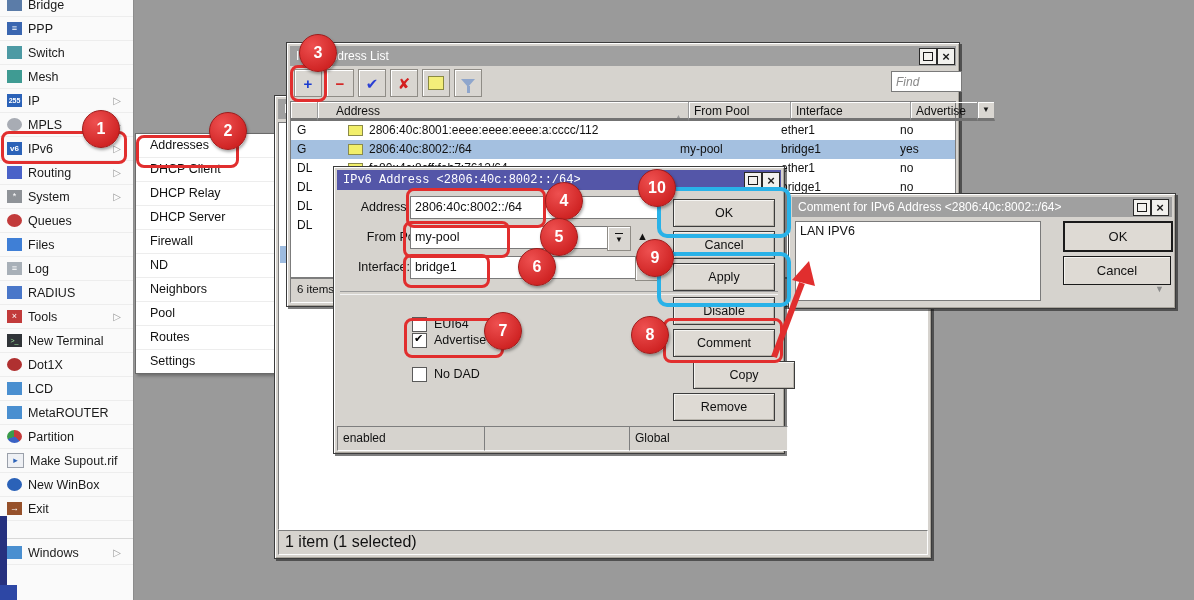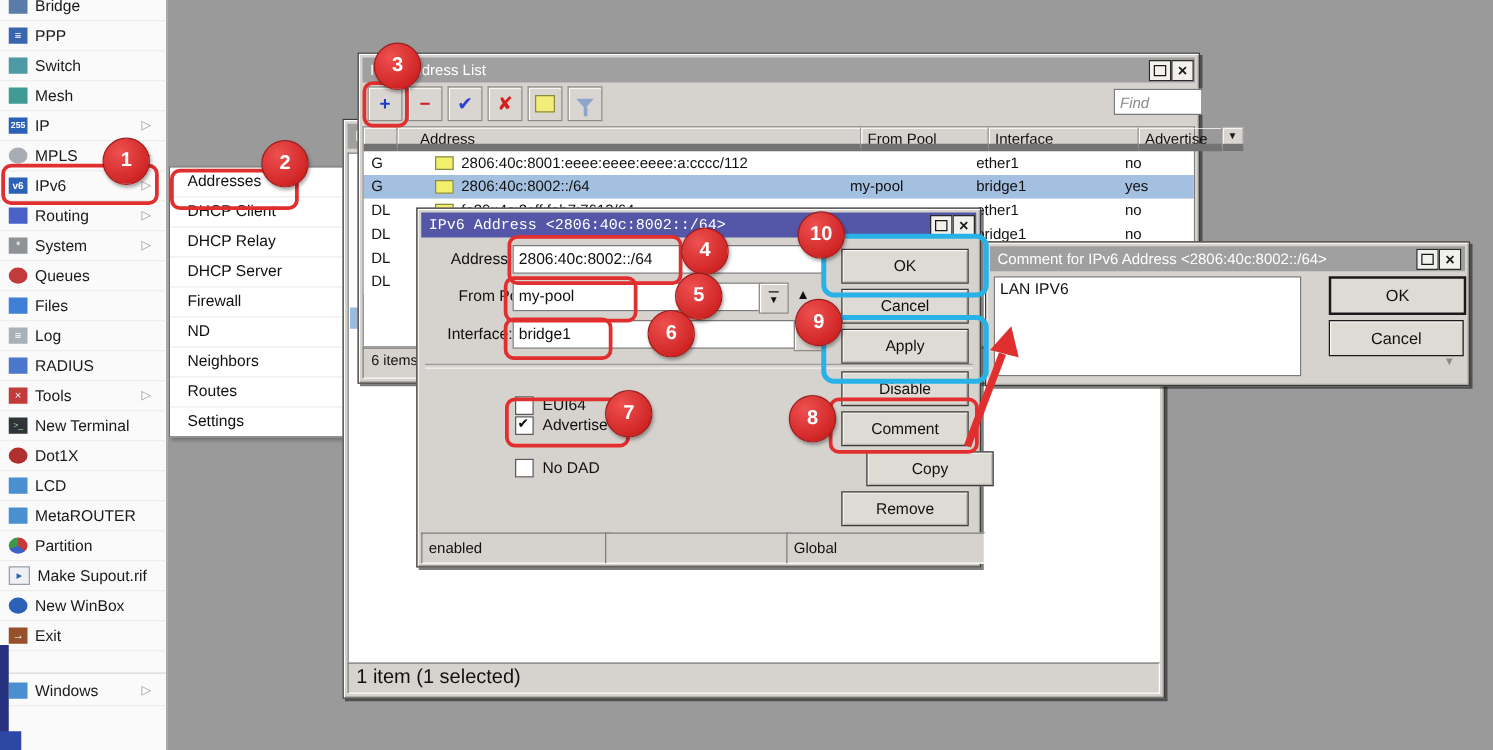--- a/index.html
+++ b/index.html
@@ -64,21 +64,21 @@
   .tool span{font-size:15px;font-weight:bold;line-height:1;}
   .g-add{color:#1a3bd0;} .g-remove{color:#d42020;} .g-enable{color:#2a3fd4;font-size:13px;} .g-disable{color:#d42020;font-size:13px;}
   .note-ico{width:14px;height:12px;background:#f3ee7a;border:1px solid #8a8a40;}
   .funnel{width:0;height:0;border-left:7px solid transparent;border-right:7px solid transparent;border-top:8px solid #8fa6cc;position:relative;}
   .funnel::after{content:"";position:absolute;left:-1.5px;top:-1px;width:3px;height:7px;background:#8fa6cc;}
   #find-input{position:absolute;left:604px;top:28px;width:61px;height:19px;border:1px solid #7a7a7a;
               font-size:12px;padding:0 4px;font-family:inherit;background:#fff;}
   #find-input::placeholder{color:#8a8a8a;font-style:italic;}
   .list-body{position:absolute;left:3px;right:3px;top:58px;bottom:28px;background:#fff;border:1px solid #7c7c7c;}
   .hdr{display:flex;height:19px;background:#d6d3ce;font-size:12px;}
-  .hcell{border-right:1px solid #9a9a9a;border-bottom:6px solid #737373;box-shadow:inset 1px 1px 0 #fff;
+  .hcell{border-right:1px solid #9a9a9a;border-bottom:3px solid #737373;box-shadow:inset 1px 1px 0 #fff;
          padding-left:5px;line-height:18px;white-space:nowrap;overflow:hidden;position:relative;}
   .hc-flag{width:26px;flex:0 0 26px;padding-left:0;}
   .hc-addr{width:352px;flex:0 0 352px;padding-left:18px;}
   .hc-addr::after{content:"▲";position:absolute;right:6px;top:6px;font-size:7px;color:#9a9a9a;}
   .hc-pool{width:96px;flex:0 0 96px;}
   .hc-if{width:114px;flex:0 0 114px;}
   .hc-adv{width:61px;flex:0 0 61px;}
   .hc-btn{width:16px;flex:0 0 16px;background:#d9d6d1;display:flex;align-items:center;justify-content:center;padding-left:0;}
   .hc-btn::after{content:"▼";font-size:8px;color:#1a1a1a;}
   .trow{display:flex;height:19px;font-size:12px;background:#fff;cursor:default;}
@@ -289,20 +289,21 @@
   <div id="blue-corner"></div>
 
   <div id="submenu">
     <div class="sm-item">Addresses</div>
     <div class="sm-item">DHCP Client</div>
     <div class="sm-item">DHCP Relay</div>
     <div class="sm-item">DHCP Server</div>
     <div class="sm-item">Firewall</div>
     <div class="sm-item">ND</div>
     <div class="sm-item">Neighbors</div>
+    <div class="sm-item">Pool</div>
     <div class="sm-item">Routes</div>
     <div class="sm-item">Settings</div>
   </div>
 
   <div id="back-win" class="win">
     <div class="titlebar">IPv6 Address List</div>
     <div class="bw-content">
       <div class="bw-sliver"></div>
     </div>
     <div class="statusbar sunken">1 item (1 selected)</div>

